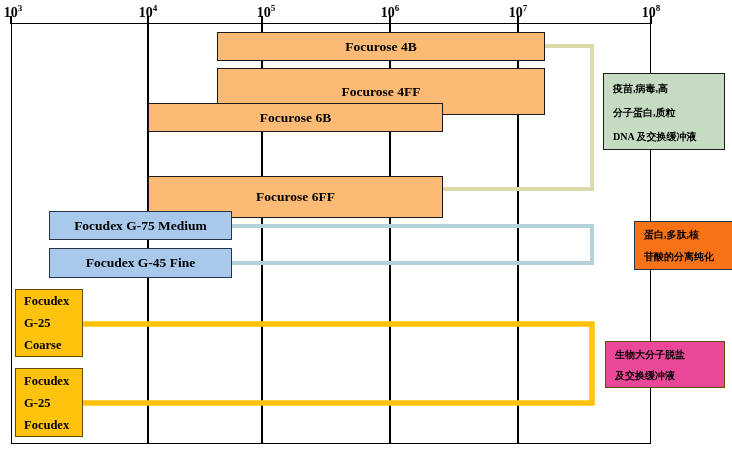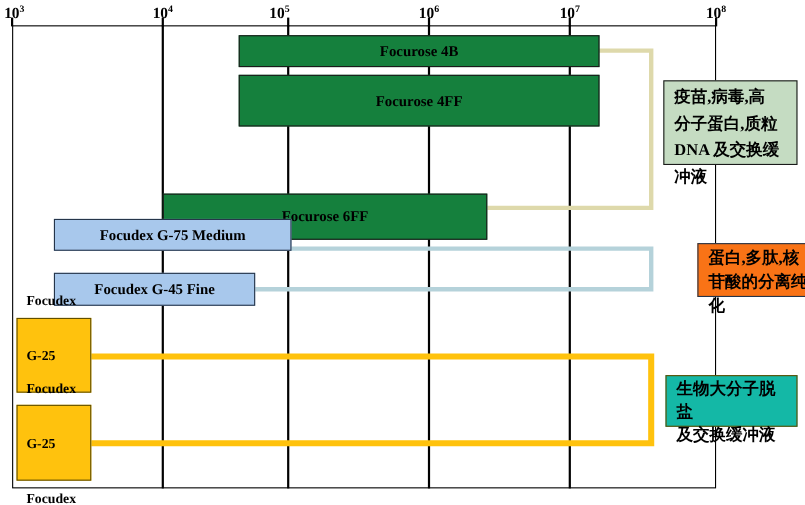--- a/index.html
+++ b/index.html
@@ -18,43 +18,43 @@
     position:absolute; top:0; width:50px; text-align:center;
     font-size:14px; line-height:16px; z-index:1;
   }
   .tick-label sup { font-size:9px; }
   .connectors { position:absolute; left:0; top:0; z-index:2; pointer-events:none; }
   .bar {
     position:absolute; box-sizing:border-box; z-index:3;
     display:flex; align-items:center; justify-content:center;
     font-size:13.5px; text-align:center;
   }
-  .bar.g { background:#15803d; border:1.5px solid #1a1a1a; }
+  .bar.g { background:#fdba74; border:1.5px solid #1a1a1a; }
   .bar.b { background:#a8c8ec; border:1.5px solid #25354a; }
-  .bar.y { background:#ffc20d; border:1.3px solid #5f4e00;gap:28px; }
+  .bar.y { background:#ffc20d; border:1.3px solid #5f4e00; }
   .bar.tall {
     flex-direction:column; align-items:flex-start; justify-content:center;
     padding-left:8px; font-size:12.5px; line-height:22px; text-align:left;
   }
   .ann {
     position:absolute; box-sizing:border-box; z-index:4;
-    font-size:15px; padding:2px 9px; text-align:left;
+    font-size:10px; padding:2px 9px; text-align:left;
   }
   .ann.green  { background:#c5dcc2; border:1.5px solid #1a1a1a; line-height:24px; padding-top:3px; }
   .ann.blue   { background:#f97316; border:1.5px solid #25354a; line-height:22px;margin-left:29px; }
-  .ann.yellow { background:#14b8a6; border:1.3px solid #5f4e00; line-height:21px;font-family:Liberation Mono, monospace; }
+  .ann.yellow { background:#ec4899; border:1.3px solid #5f4e00; line-height:21px; }
 </style>
 </head>
 <body>
 
 <div class="stage">
 
   <div class="tick-label" style="left:-12px"><span>10</span><sup>3</sup></div>
   <div class="tick-label" style="left:123px"><span>10</span><sup>4</sup></div>
-  <div class="tick-label" style="left:229px"><span>10</span><sup>5</sup></div>
+  <div class="tick-label" style="left:241px"><span>10</span><sup>5</sup></div>
   <div class="tick-label" style="left:365px"><span>10</span><sup>6</sup></div>
   <div class="tick-label" style="left:493px"><span>10</span><sup>7</sup></div>
   <div class="tick-label" style="left:626px"><span>10</span><sup>8</sup></div>
 
   <div class="plot"></div>
   <div class="grid" style="left:147px"></div>
   <div class="grid" style="left:261px"></div>
   <div class="grid" style="left:389px"></div>
   <div class="grid" style="left:517px"></div>
   <div class="tickm" style="left:10px"></div>
@@ -69,24 +69,27 @@
     <path d="M232 226 H592 V263 H232" fill="none" stroke-width="4" stroke="#b5d2da"></path>
     <path d="M83 324 H592 V403 H83" fill="none" stroke-width="5.5" stroke="#ffc20d"></path>
   </svg>
 
   <div class="bar g" style="left:217px;top:32px;width:328px;height:29px">
     <span>Focurose 4B</span>
   </div>
   <div class="bar g" style="left:217px;top:68px;width:328px;height:47px">
     <span>Focurose 4FF</span>
   </div>
+  <div class="bar g" style="left:148px;top:103px;width:295px;height:29px">
+    <span>Focurose 6B</span>
+  </div>
   <div class="bar g" style="left:148px;top:176px;width:295px;height:42px">
     <span>Focurose 6FF</span>
   </div>
-  <div class="bar b" style="left:49px;top:199px;width:216px;height:29px">
+  <div class="bar b" style="left:49px;top:211px;width:183px;height:29px">
     <span>Focudex G-75 Medium</span>
   </div>
   <div class="bar b" style="left:49px;top:248px;width:183px;height:30px">
     <span>Focudex G-45 Fine</span>
   </div>
   <div class="bar y tall" style="left:15px;top:289px;width:68px;height:68px">
     <div>Focudex</div>
     <div>G-25</div>
     <div>Coarse</div>
   </div>

